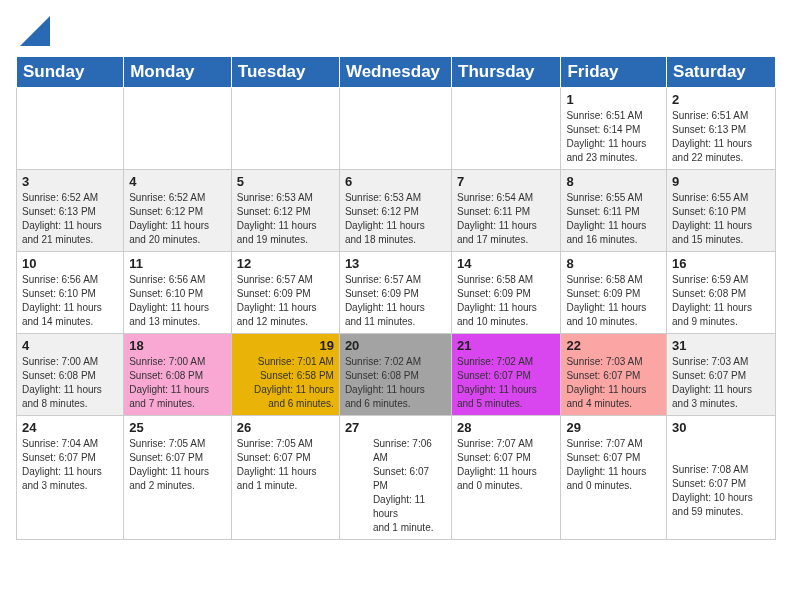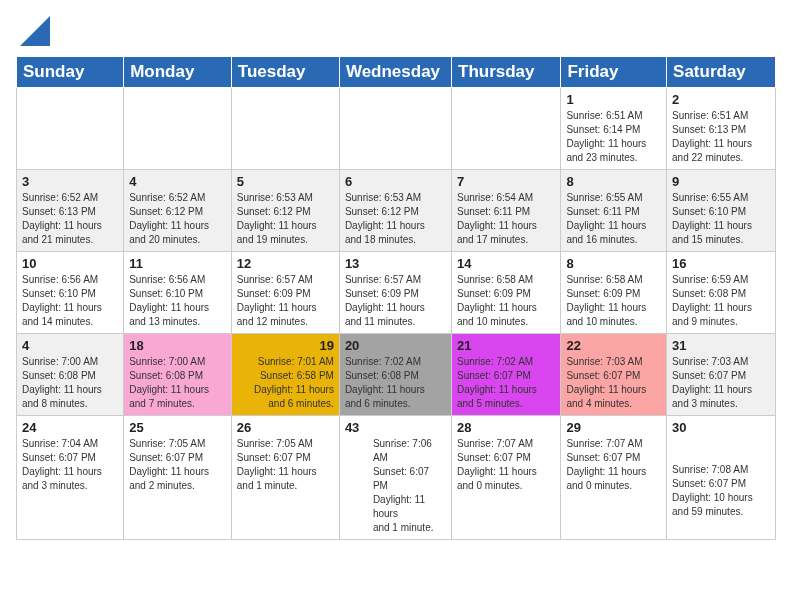--- a/index.html
+++ b/index.html
@@ -322,21 +322,21 @@
 and 2 minutes.</div>
           </td>
           <td>
             <span class="day-num">26</span>
             <div class="day-info" style="white-space: pre-line;">Sunrise: 7:05 AM
 Sunset: 6:07 PM
 Daylight: 11 hours
 and 1 minute.</div>
           </td>
           <td>
-            <span class="day-num">43</span>
+            <span class="day-num">27</span>
             <div class="day-info" style="white-space: pre-line; margin-left: 28px;">Sunrise: 7:06 AM
 Sunset: 6:07 PM
 Daylight: 11 hours
 and 1 minute.</div>
           </td>
           <td>
             <span class="day-num">28</span>
             <div class="day-info" style="white-space: pre-line;">Sunrise: 7:07 AM
 Sunset: 6:07 PM
 Daylight: 11 hours

